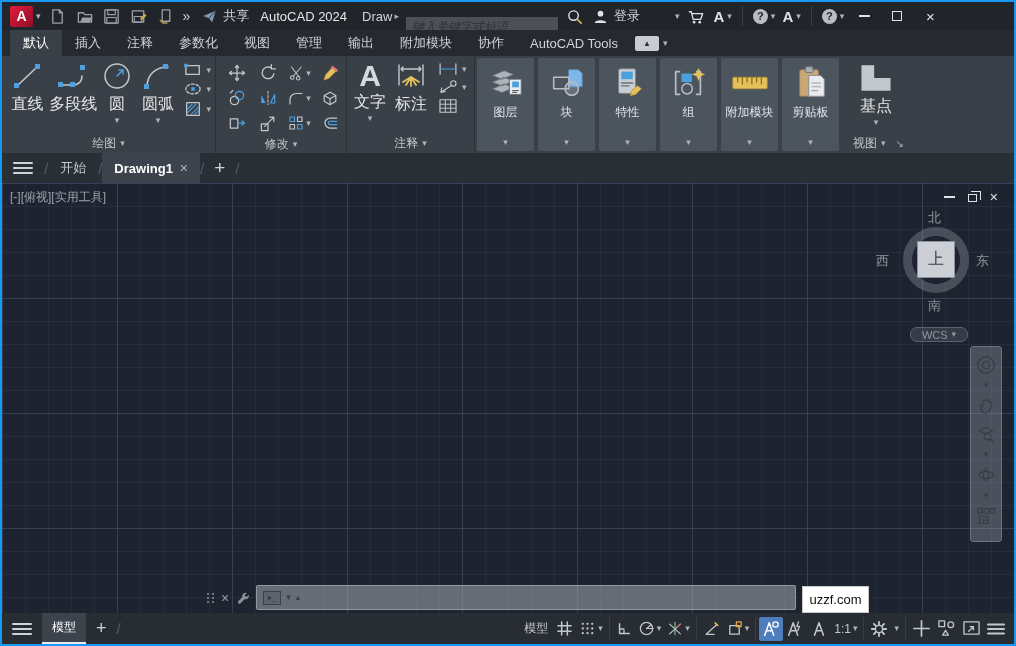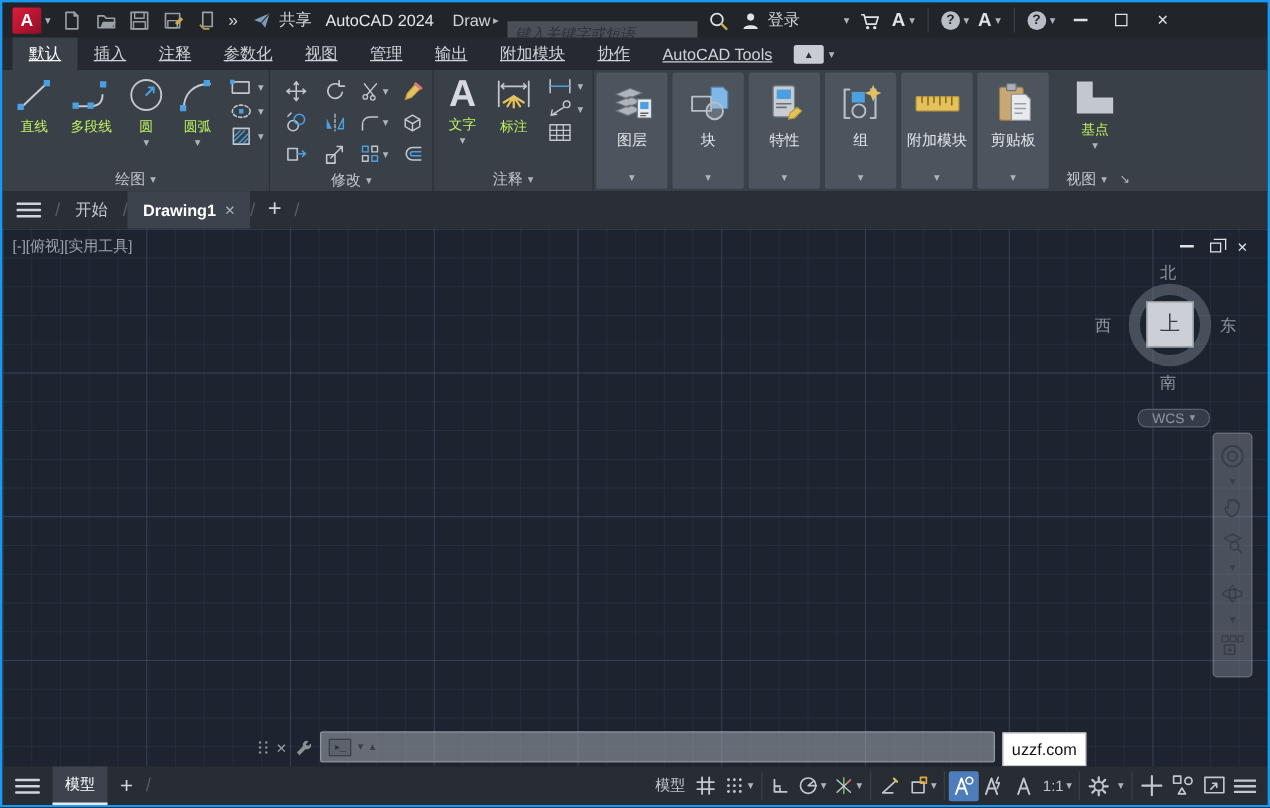--- a/index.html
+++ b/index.html
@@ -23,33 +23,33 @@
   .help-circle { width:15px; height:15px; border-radius:50%; background:#b9bec6; color:#21252a;
                  font-size:11px; font-weight:bold; display:flex; align-items:center; justify-content:center; }
   .winbtn { width:26px; height:20px; display:flex; align-items:center; justify-content:center; color:#dfe3e8; }
   .min-glyph { width:11px; height:2px; background:#dfe3e8; }
   .max-glyph { width:10px; height:10px; border:1px solid #dfe3e8; }
   .close-glyph { font-size:15px; color:#dfe3e8; line-height:1; }
 
   
   .ribbontabs { height:26px; background:#262a30; display:flex; align-items:stretch;
                 padding-left:8px; flex:0 0 auto; font-size:13px; color:#ced3d9; }
-  .rtab { padding:0 13px; display:flex; align-items:center;text-decoration:underline; }
+  .rtab { padding:0 13px; display:flex; align-items:center; }
   .rtab.active { background:#3a4047; color:#fff; }
   .panel-toggle { width:24px; height:15px; background:#c9cdd3; border-radius:2px; margin:auto 4px;
                   display:flex; align-items:center; justify-content:center; color:#2c3036; font-size:8px; }
 
   
   .ribbon { height:97px; background:#3a4047; display:flex; flex:0 0 auto; color:#ced3d9; }
   .rpanel { display:flex; flex-direction:column; border-right:1px solid #2d3138; }
   .rpanel-body { flex:1; display:flex; align-items:flex-start; padding:3px 4px 0 4px; }
   .rpanel-label { height:19px; display:flex; align-items:center; justify-content:center;
                   gap:4px; font-size:12px; color:#c2c7ce; }
   .tool-lg { width:46px; display:flex; flex-direction:column; align-items:center; gap:1px; padding-top:2px; }
-  .tool-lg .lbl { font-size:11px; color:#bef264; white-space:nowrap; }
+  .tool-lg .lbl { font-size:16px; color:#e5e5e5; white-space:nowrap; }
   .smallcol { display:flex; flex-direction:column; gap:3px; padding:3px 0 0 4px; }
   .smallrow { display:flex; align-items:center; gap:3px; }
   .mgrid { display:grid; grid-template-columns:repeat(4,30px); grid-auto-rows:24px; gap:1px; padding-top:2px; }
   .mcell { display:flex; align-items:center; justify-content:center; gap:1px; }
   .bigpanel { width:57px; margin:2px 2px; background:#4c545d; border-radius:2px;
               display:flex; flex-direction:column; align-items:center; }
   .bigpanel .ic { flex:0 0 auto; height:44px; display:flex; align-items:flex-end; justify-content:center; }
   .bigpanel .lbl { font-size:12px; color:#e2e5ea; margin-top:2px; }
   .bigpanel .dd { margin-top:auto; margin-bottom:4px; }
   .viewpanel { flex:1; display:flex; flex-direction:column; border-right:none; }

